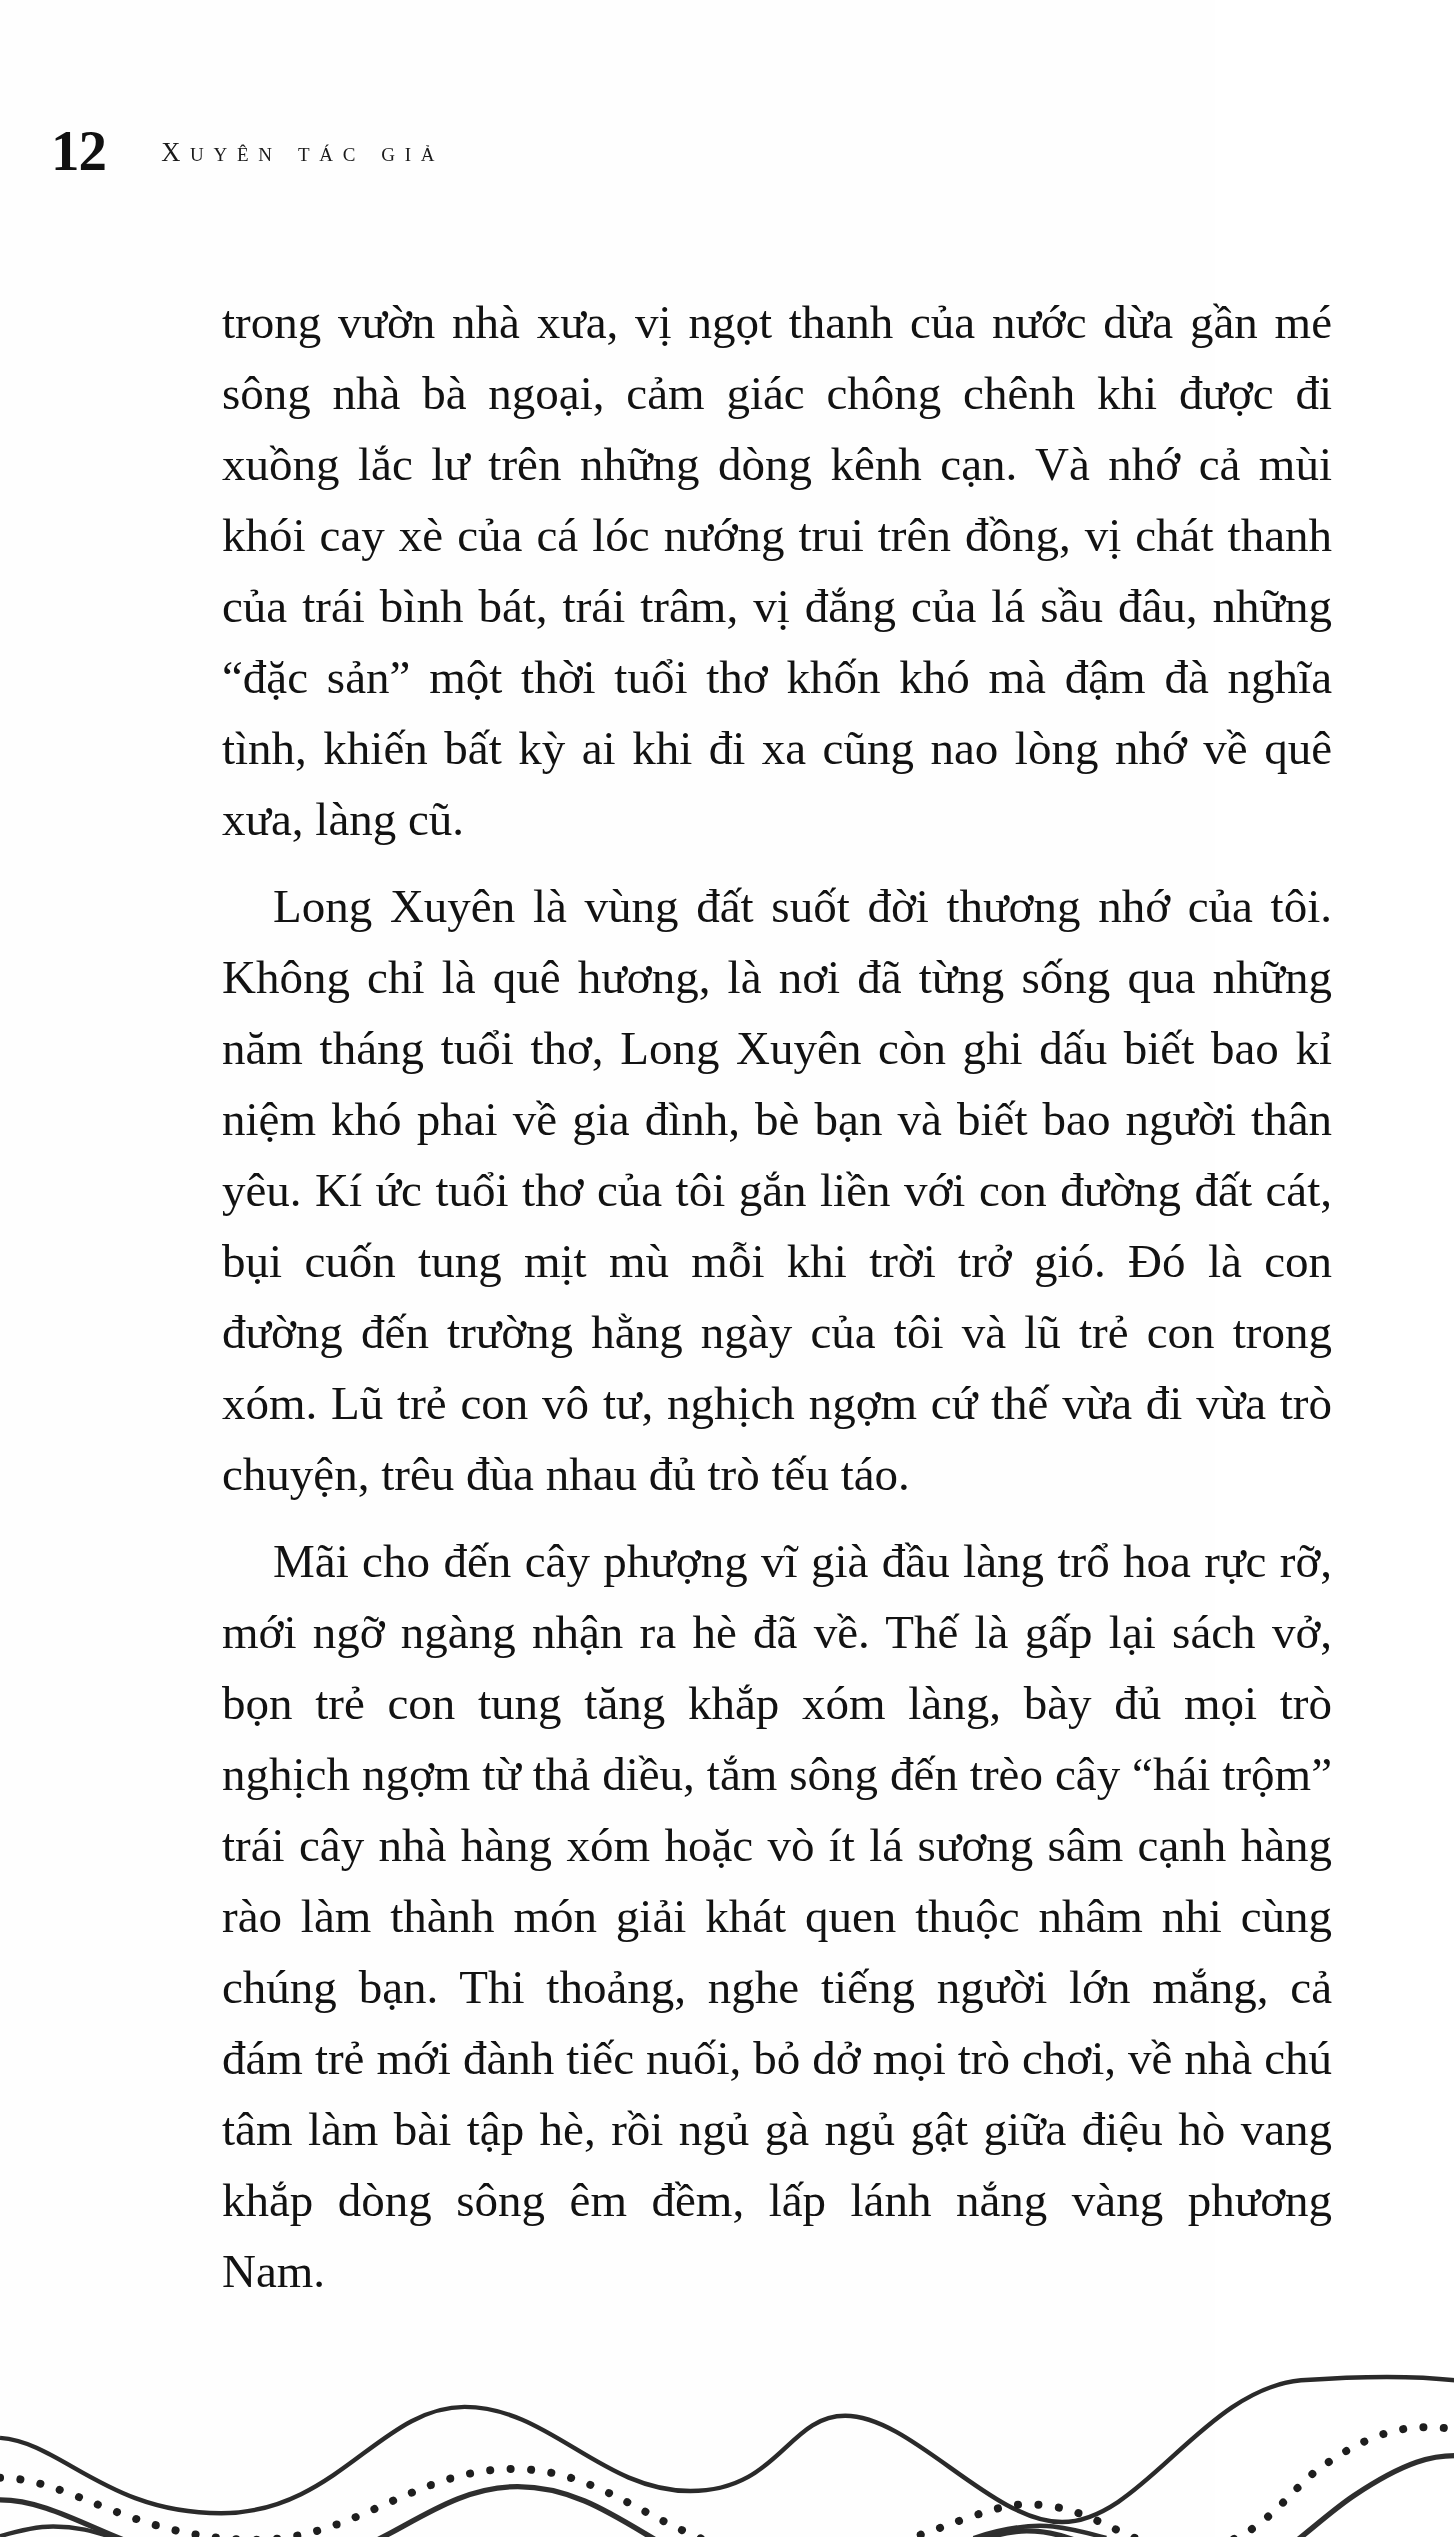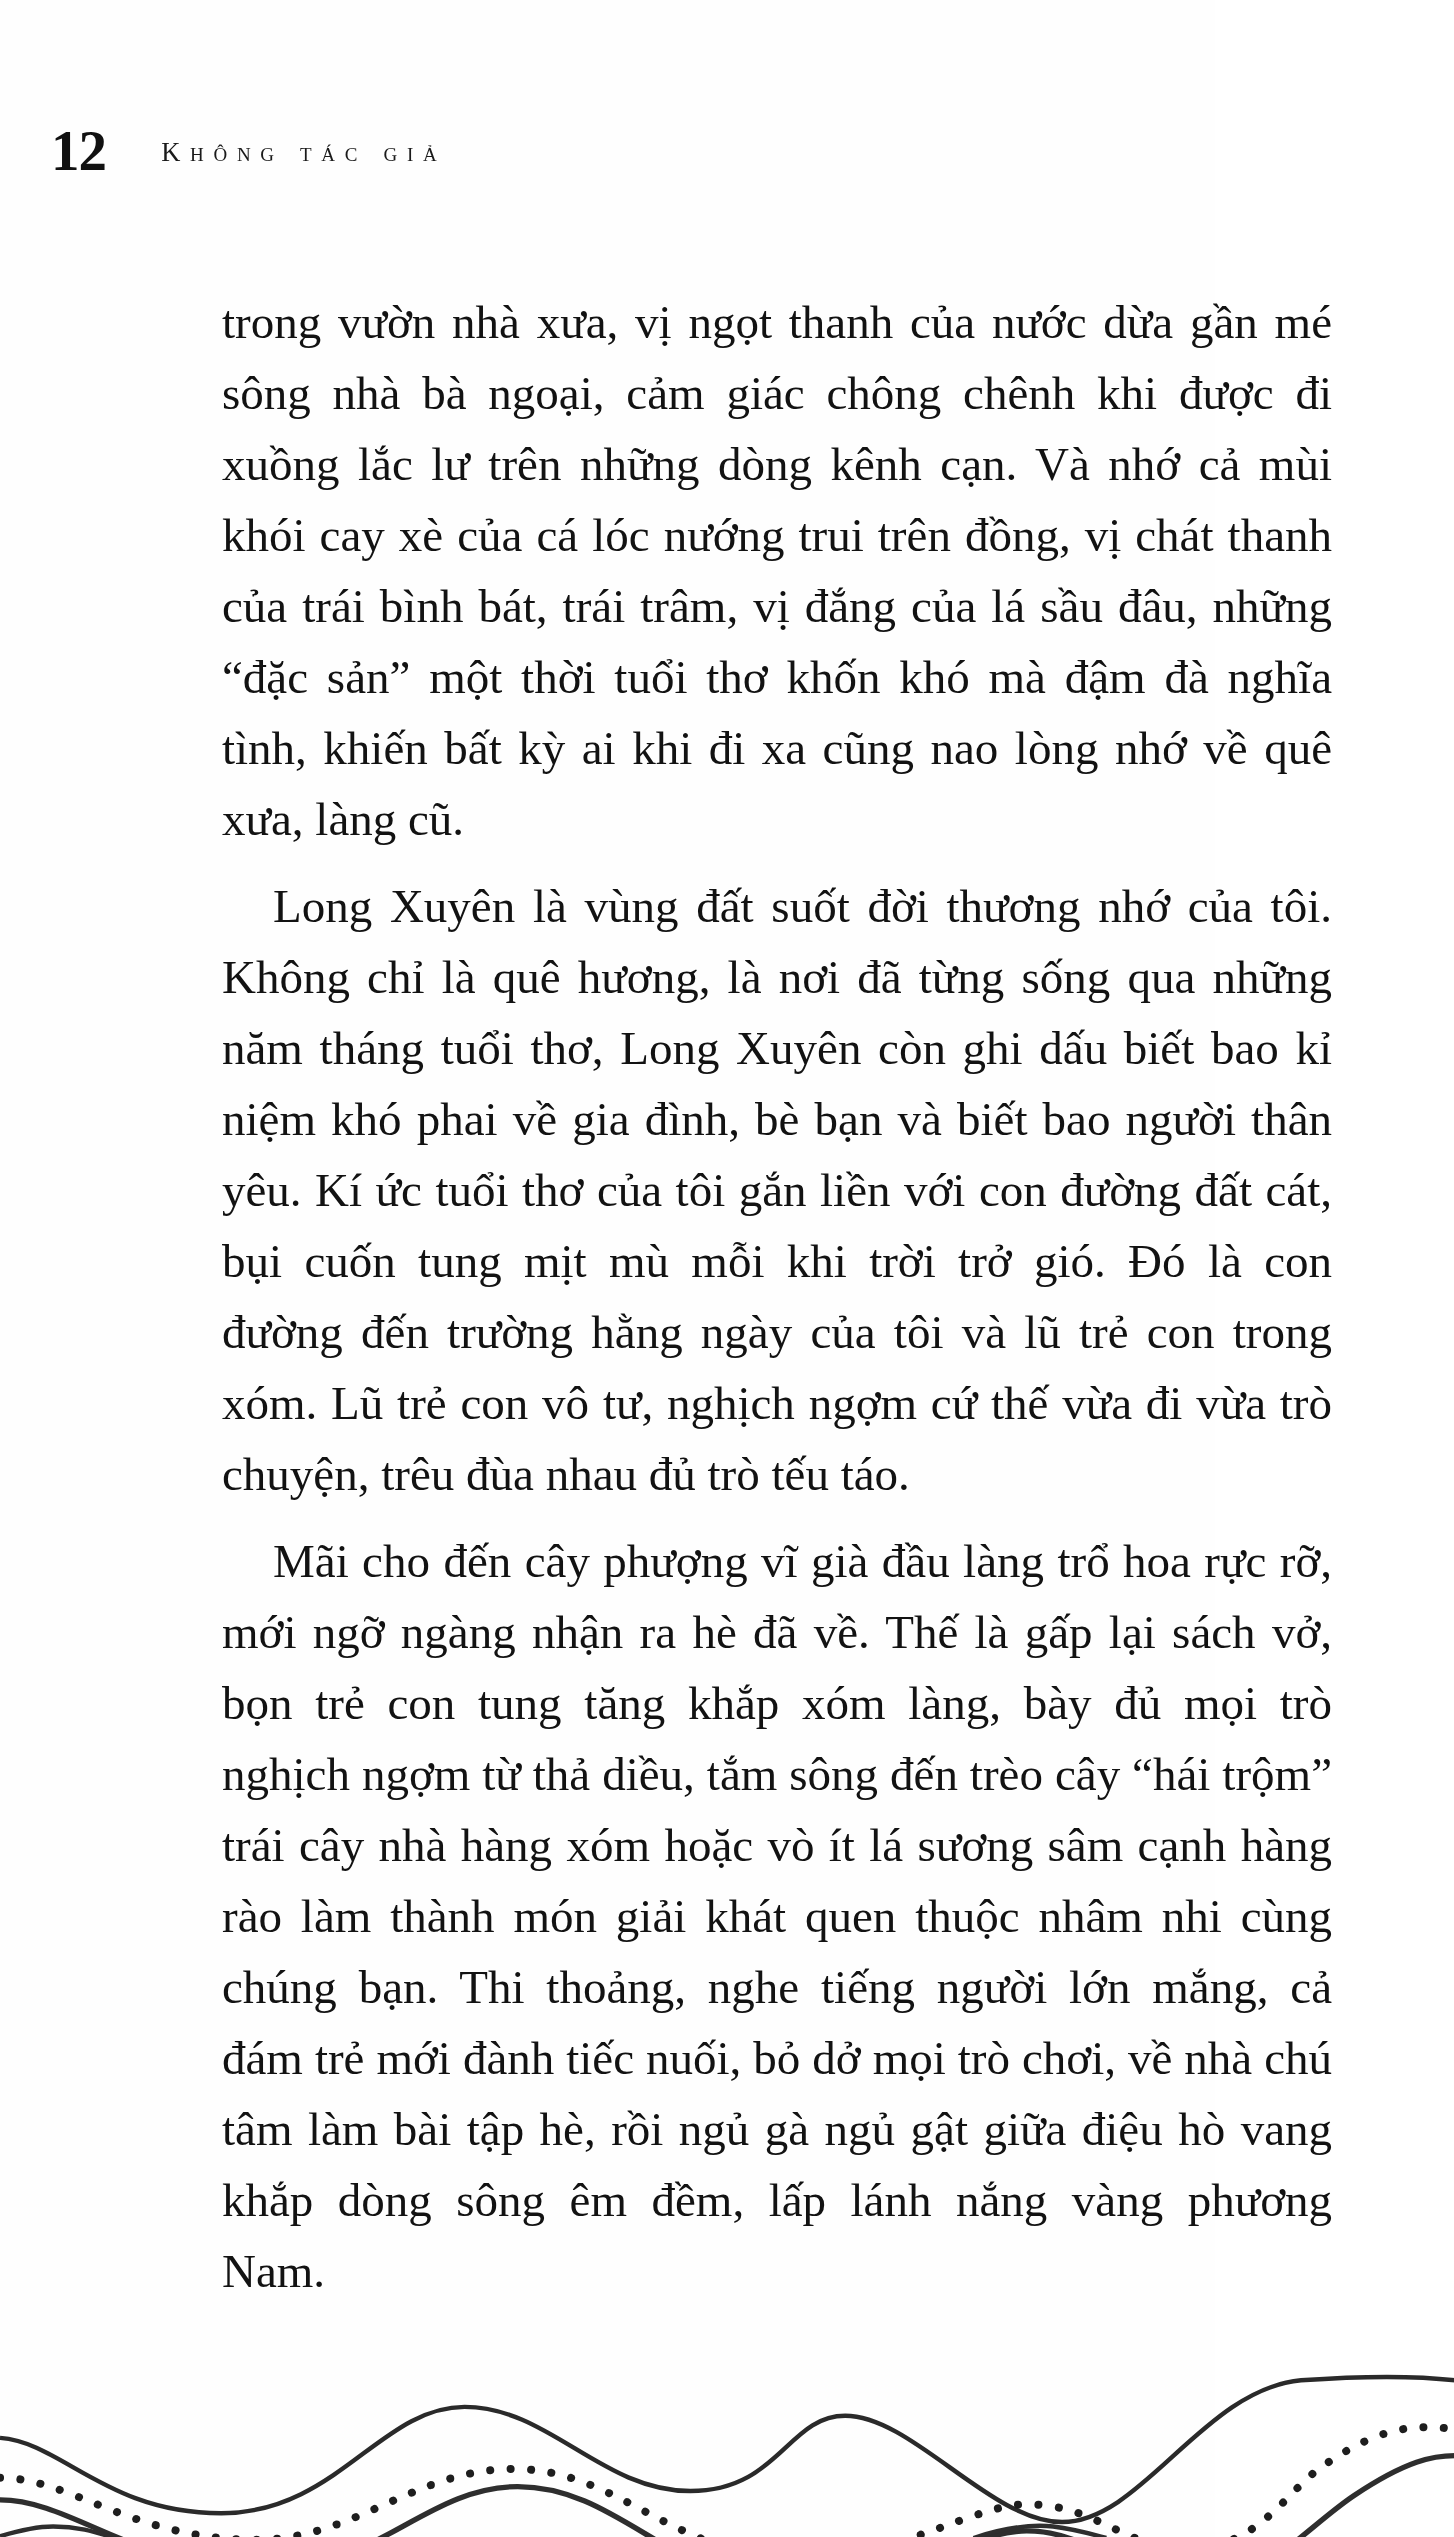--- a/index.html
+++ b/index.html
@@ -76,21 +76,21 @@
       height: 202px;
     }
   </style>
 </head>
 <body>
 
 <div class="page">
 
   <div class="header">
     <span class="page-number">12</span>
-    <span class="running-head">Không tác giả</span>
+    <span class="running-head">Xuyên tác giả</span>
   </div>
 
   <div class="body-text">
     <p class="continuation">trong vườn nhà xưa, vị ngọt thanh của nước dừa gần mé sông nhà bà ngoại, cảm giác chông chênh khi được đi xuồng lắc lư trên những dòng kênh cạn. Và nhớ cả mùi khói cay xè của cá lóc nướng trui trên đồng, vị chát thanh của trái bình bát, trái trâm, vị đắng của lá sầu đâu, những “đặc sản” một thời tuổi thơ khốn khó mà đậm đà nghĩa tình, khiến bất kỳ ai khi đi xa cũng nao lòng nhớ về quê xưa, làng cũ.</p>
     <p>Long Xuyên là vùng đất suốt đời thương nhớ của tôi. Không chỉ là quê hương, là nơi đã từng sống qua những năm tháng tuổi thơ, Long Xuyên còn ghi dấu biết bao kỉ niệm khó phai về gia đình, bè bạn và biết bao người thân yêu. Kí ức tuổi thơ của tôi gắn liền với con đường đất cát, bụi cuốn tung mịt mù mỗi khi trời trở gió. Đó là con đường đến trường hằng ngày của tôi và lũ trẻ con trong xóm. Lũ trẻ con vô tư, nghịch ngợm cứ thế vừa đi vừa trò chuyện, trêu đùa nhau đủ trò tếu táo.</p>
     <p>Mãi cho đến cây phượng vĩ già đầu làng trổ hoa rực rỡ, mới ngỡ ngàng nhận ra hè đã về. Thế là gấp lại sách vở, bọn trẻ con tung tăng khắp xóm làng, bày đủ mọi trò nghịch ngợm từ thả diều, tắm sông đến trèo cây “hái trộm” trái cây nhà hàng xóm hoặc vò ít lá sương sâm cạnh hàng rào làm thành món giải khát quen thuộc nhâm nhi cùng chúng bạn. Thi thoảng, nghe tiếng người lớn mắng, cả đám trẻ mới đành tiếc nuối, bỏ dở mọi trò chơi, về nhà chú tâm làm bài tập hè, rồi ngủ gà ngủ gật giữa điệu hò vang khắp dòng sông êm đềm, lấp lánh nắng vàng phương Nam.</p>
   </div>
 
   <svg class="ornament" viewBox="0 2640 1644 228" preserveAspectRatio="none" xmlns="http://www.w3.org/2000/svg">
 

